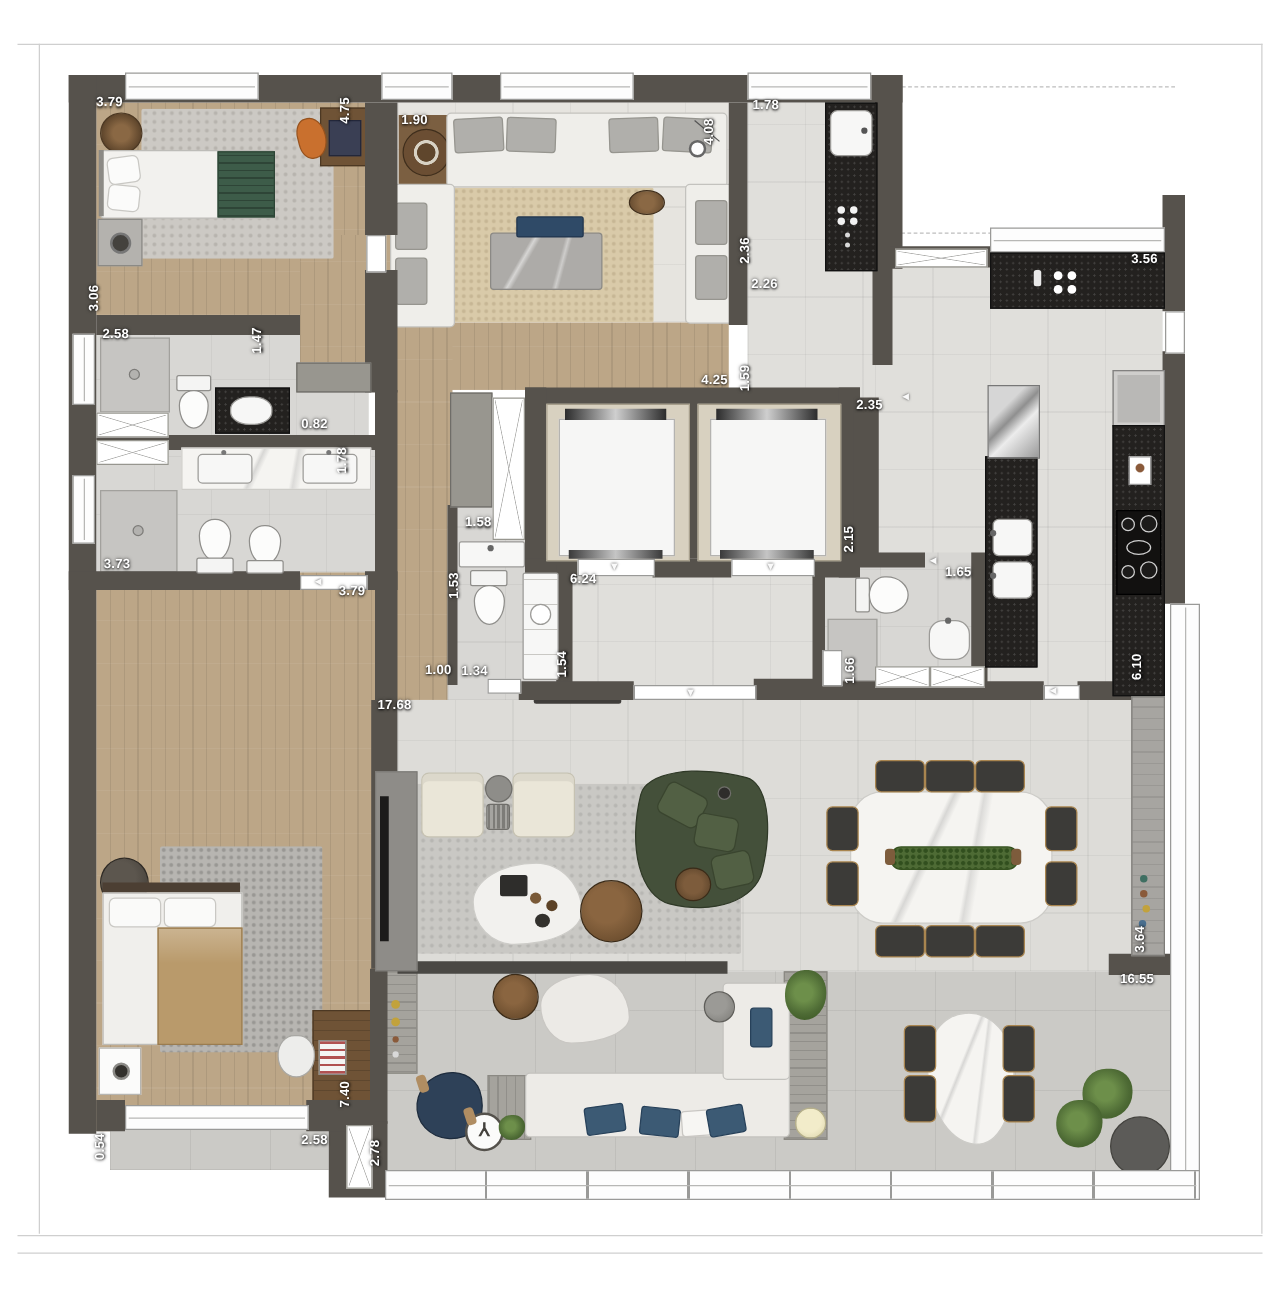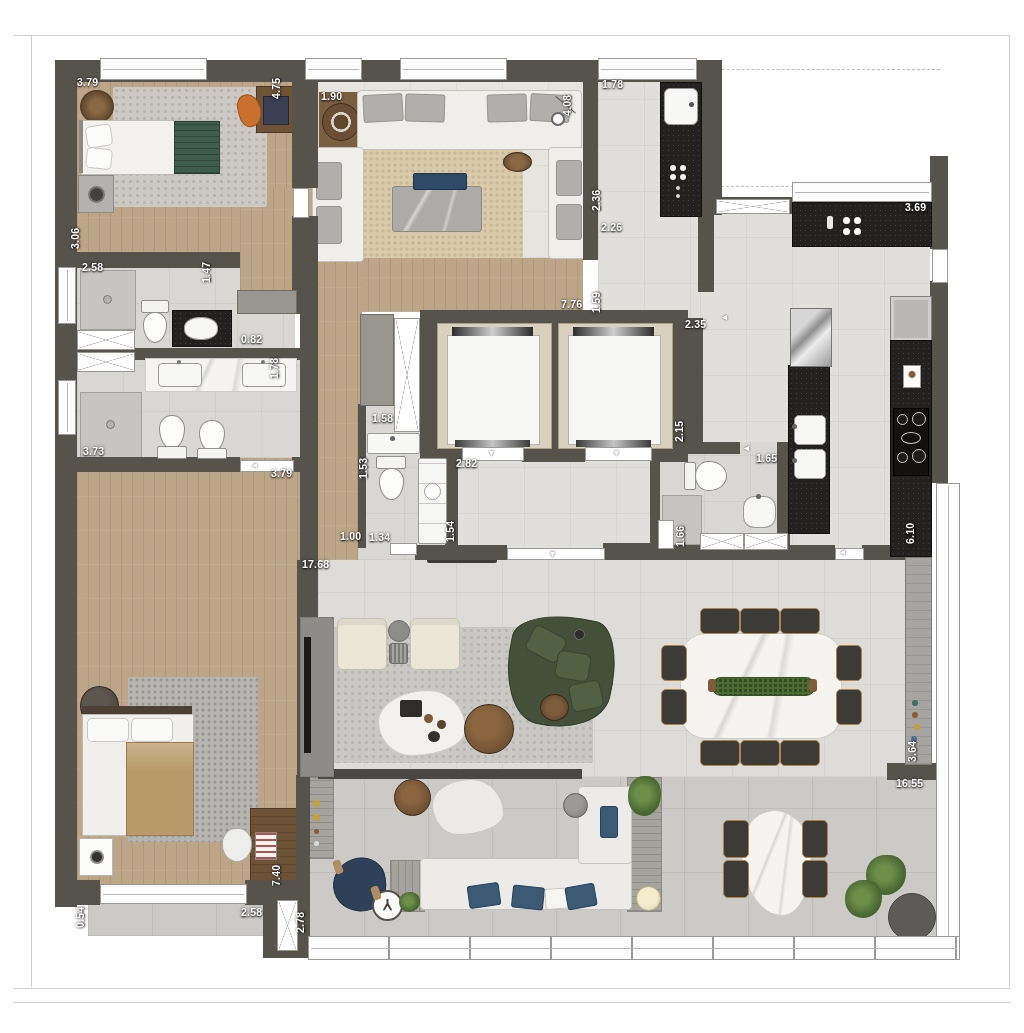--- a/index.html
+++ b/index.html
@@ -365,36 +365,36 @@
   <div class="arrow" style="left:838px;top:547px;">◄</div>
   <div class="arrow" style="left:720px;top:312px;">◄</div>
   <div class="arrow" style="left:742px;top:443px;">◄</div>
   <div class="arrow" style="left:250px;top:460px;">◄</div>
 
   <div class="dim" style="left:77px;top:77px;">3.79</div>
   <div class="dim v" style="left:282px;top:88px;">4.75</div>
   <div class="dim" style="left:321px;top:91px;">1.90</div>
   <div class="dim v" style="left:573px;top:105px;">4.08</div>
   <div class="dim" style="left:602px;top:79px;">1.78</div>
-  <div class="dim" style="left:905px;top:202px;">3.69</div>
+  <div class="dim" style="left:905px;top:202px;">3.56</div>
   <div class="dim v" style="left:602px;top:200px;">2.36</div>
   <div class="dim" style="left:601px;top:222px;">2.26</div>
-  <div class="dim" style="left:561px;top:299px;">7.76</div>
+  <div class="dim" style="left:561px;top:299px;">4.25</div>
   <div class="dim v" style="left:602px;top:302px;">1.59</div>
   <div class="dim" style="left:685px;top:319px;">2.35</div>
   <div class="dim v" style="left:81px;top:238px;">3.06</div>
   <div class="dim" style="left:82px;top:262px;">2.58</div>
   <div class="dim v" style="left:212px;top:272px;">1.47</div>
   <div class="dim" style="left:241px;top:334px;">0.82</div>
   <div class="dim v" style="left:280px;top:368px;">1.78</div>
   <div class="dim" style="left:83px;top:446px;">3.73</div>
   <div class="dim" style="left:271px;top:468px;">3.79</div>
   <div class="dim" style="left:372px;top:413px;">1.58</div>
   <div class="dim v" style="left:369px;top:468px;">1.53</div>
-  <div class="dim" style="left:456px;top:458px;">2.82</div>
+  <div class="dim" style="left:456px;top:458px;">6.24</div>
   <div class="dim" style="left:340px;top:531px;">1.00</div>
   <div class="dim" style="left:369px;top:532px;">1.34</div>
   <div class="dim v" style="left:456px;top:531px;">1.54</div>
   <div class="dim" style="left:302px;top:559px;">17.68</div>
   <div class="dim v" style="left:685px;top:431px;">2.15</div>
   <div class="dim" style="left:756px;top:453px;">1.65</div>
   <div class="dim v" style="left:686px;top:536px;">1.66</div>
   <div class="dim v" style="left:916px;top:533px;">6.10</div>
   <div class="dim v" style="left:918px;top:751px;">3.64</div>
   <div class="dim" style="left:896px;top:778px;">16.55</div>

